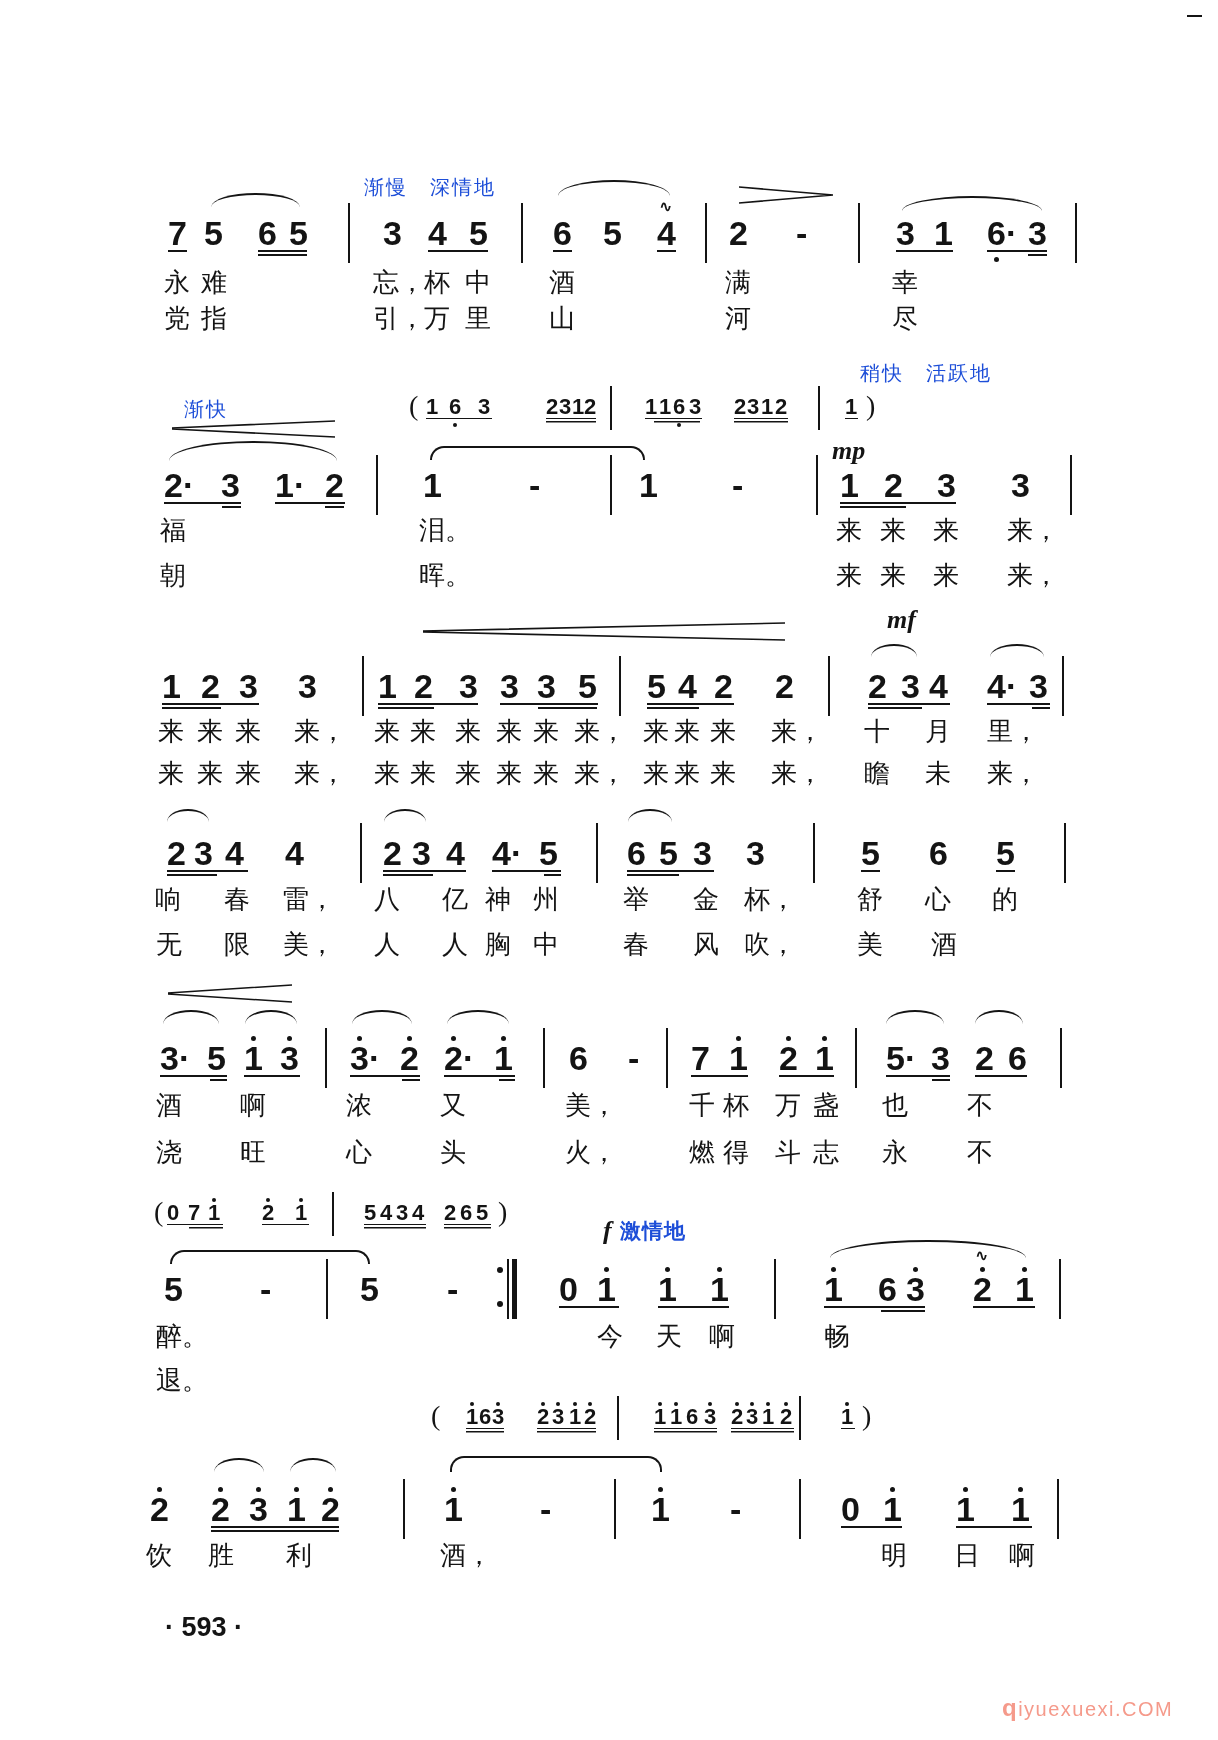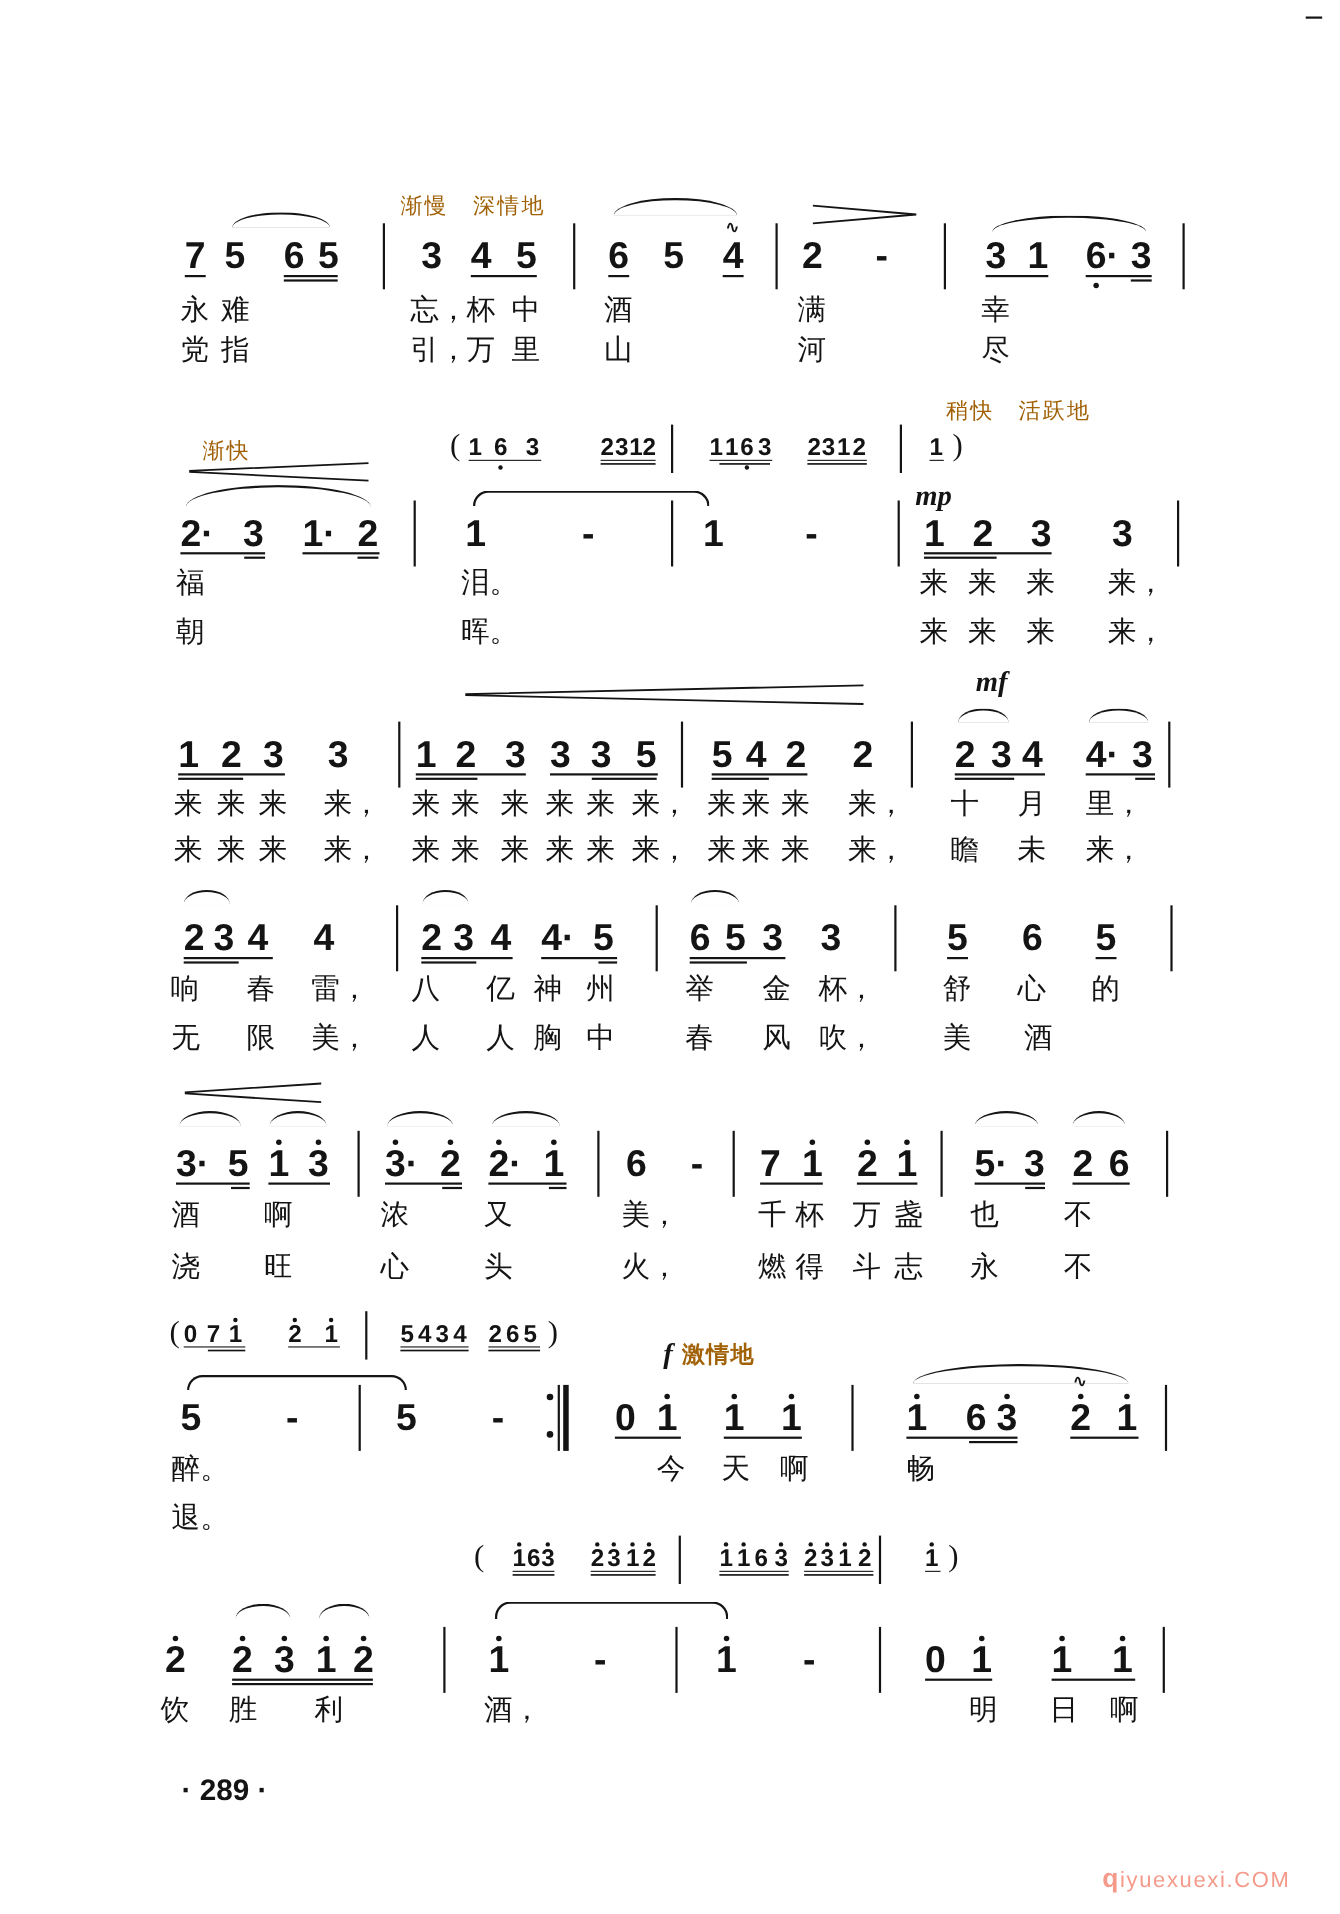--- a/index.html
+++ b/index.html
@@ -11,21 +11,21 @@
 .n.s{font-size:22px;line-height:22px;}
 .n[data-oct]::before{content:"";position:absolute;width:5px;height:5px;border-radius:50%;background:#141414;left:7px;}
 .n[data-oct="high"]::before{top:-5px;}
 .n[data-oct="low"]::before{top:41px;}
 .n.s[data-oct]::before{width:4px;height:4px;left:4px;}
 .n.s[data-oct="high"]::before{top:-4px;}
 .n.s[data-oct="low"]::before{top:27px;}
 .n[style*="--u"]::after{content:"";position:absolute;left:0;top:34px;width:var(--u);height:6px;border-top:2px solid #141414;background-image:linear-gradient(#141414,#141414);background-repeat:no-repeat;background-position:var(--vl,0px) 2px;background-size:var(--v,0px) 2px;}
 .n.s[style*="--u"]::after{top:22px;height:5px;border-top-width:1.5px;background-position:var(--vl,0px) 1.5px;background-size:var(--v,0px) 1.5px;}
 .ly{position:absolute;font-family:"DejaVu Sans",sans-serif;font-size:26px;line-height:26px;white-space:pre;color:#141414;}
-.tx{position:absolute;font-family:"DejaVu Sans",sans-serif;font-size:20px;line-height:22px;white-space:pre;letter-spacing:2px;color:#a16207;}
+.tx{position:absolute;font-family:"DejaVu Sans",sans-serif;font-size:20px;line-height:22px;white-space:pre;letter-spacing:2px;color:#1d4ed8;}
 .txb{font-weight:700;font-size:21px;letter-spacing:1px;}
 .dyn{position:absolute;font-family:"Liberation Serif",serif;font-style:italic;font-weight:700;font-size:26px;line-height:26px;color:#141414;}
 .par{position:absolute;font-family:"Liberation Serif",serif;font-size:28px;line-height:28px;color:#141414;}
 .bar{position:absolute;width:2px;background:#141414;}
 .bar.thick{width:5px;}
 .sl{position:absolute;border-top:2px solid #141414;border-radius:50% 50% 0 0 / 100% 100% 0 0;}
 .tie{position:absolute;border:2px solid #141414;border-bottom:0;border-radius:14px 14px 0 0;}
 .hp{position:absolute;overflow:visible;}
 .hp path{stroke:#141414;stroke-width:1.6;fill:none;}
 .orn{position:absolute;font-family:"DejaVu Sans",sans-serif;font-weight:700;font-size:16px;line-height:16px;color:#141414;}
@@ -432,16 +432,16 @@
 
 <span class="ly" style="left:146px;top:1542px">饮</span>
 <span class="ly" style="left:208px;top:1542px">胜</span>
 <span class="ly" style="left:286px;top:1542px">利</span>
 <span class="ly" style="left:440px;top:1542px">酒，</span>
 <span class="ly" style="left:881px;top:1542px">明</span>
 <span class="ly" style="left:954px;top:1542px">日</span>
 <span class="ly" style="left:1009px;top:1542px">啊</span>
 </div>
 
-<span class="pg" style="left:165px;top:1613px">· 289 ·</span>
+<span class="pg" style="left:165px;top:1613px">· 593 ·</span>
 <span class="wm" style="left:1002px;top:1697px">qiyuexuexi.COM</span>
 
 </div>
 
 </body></html>

